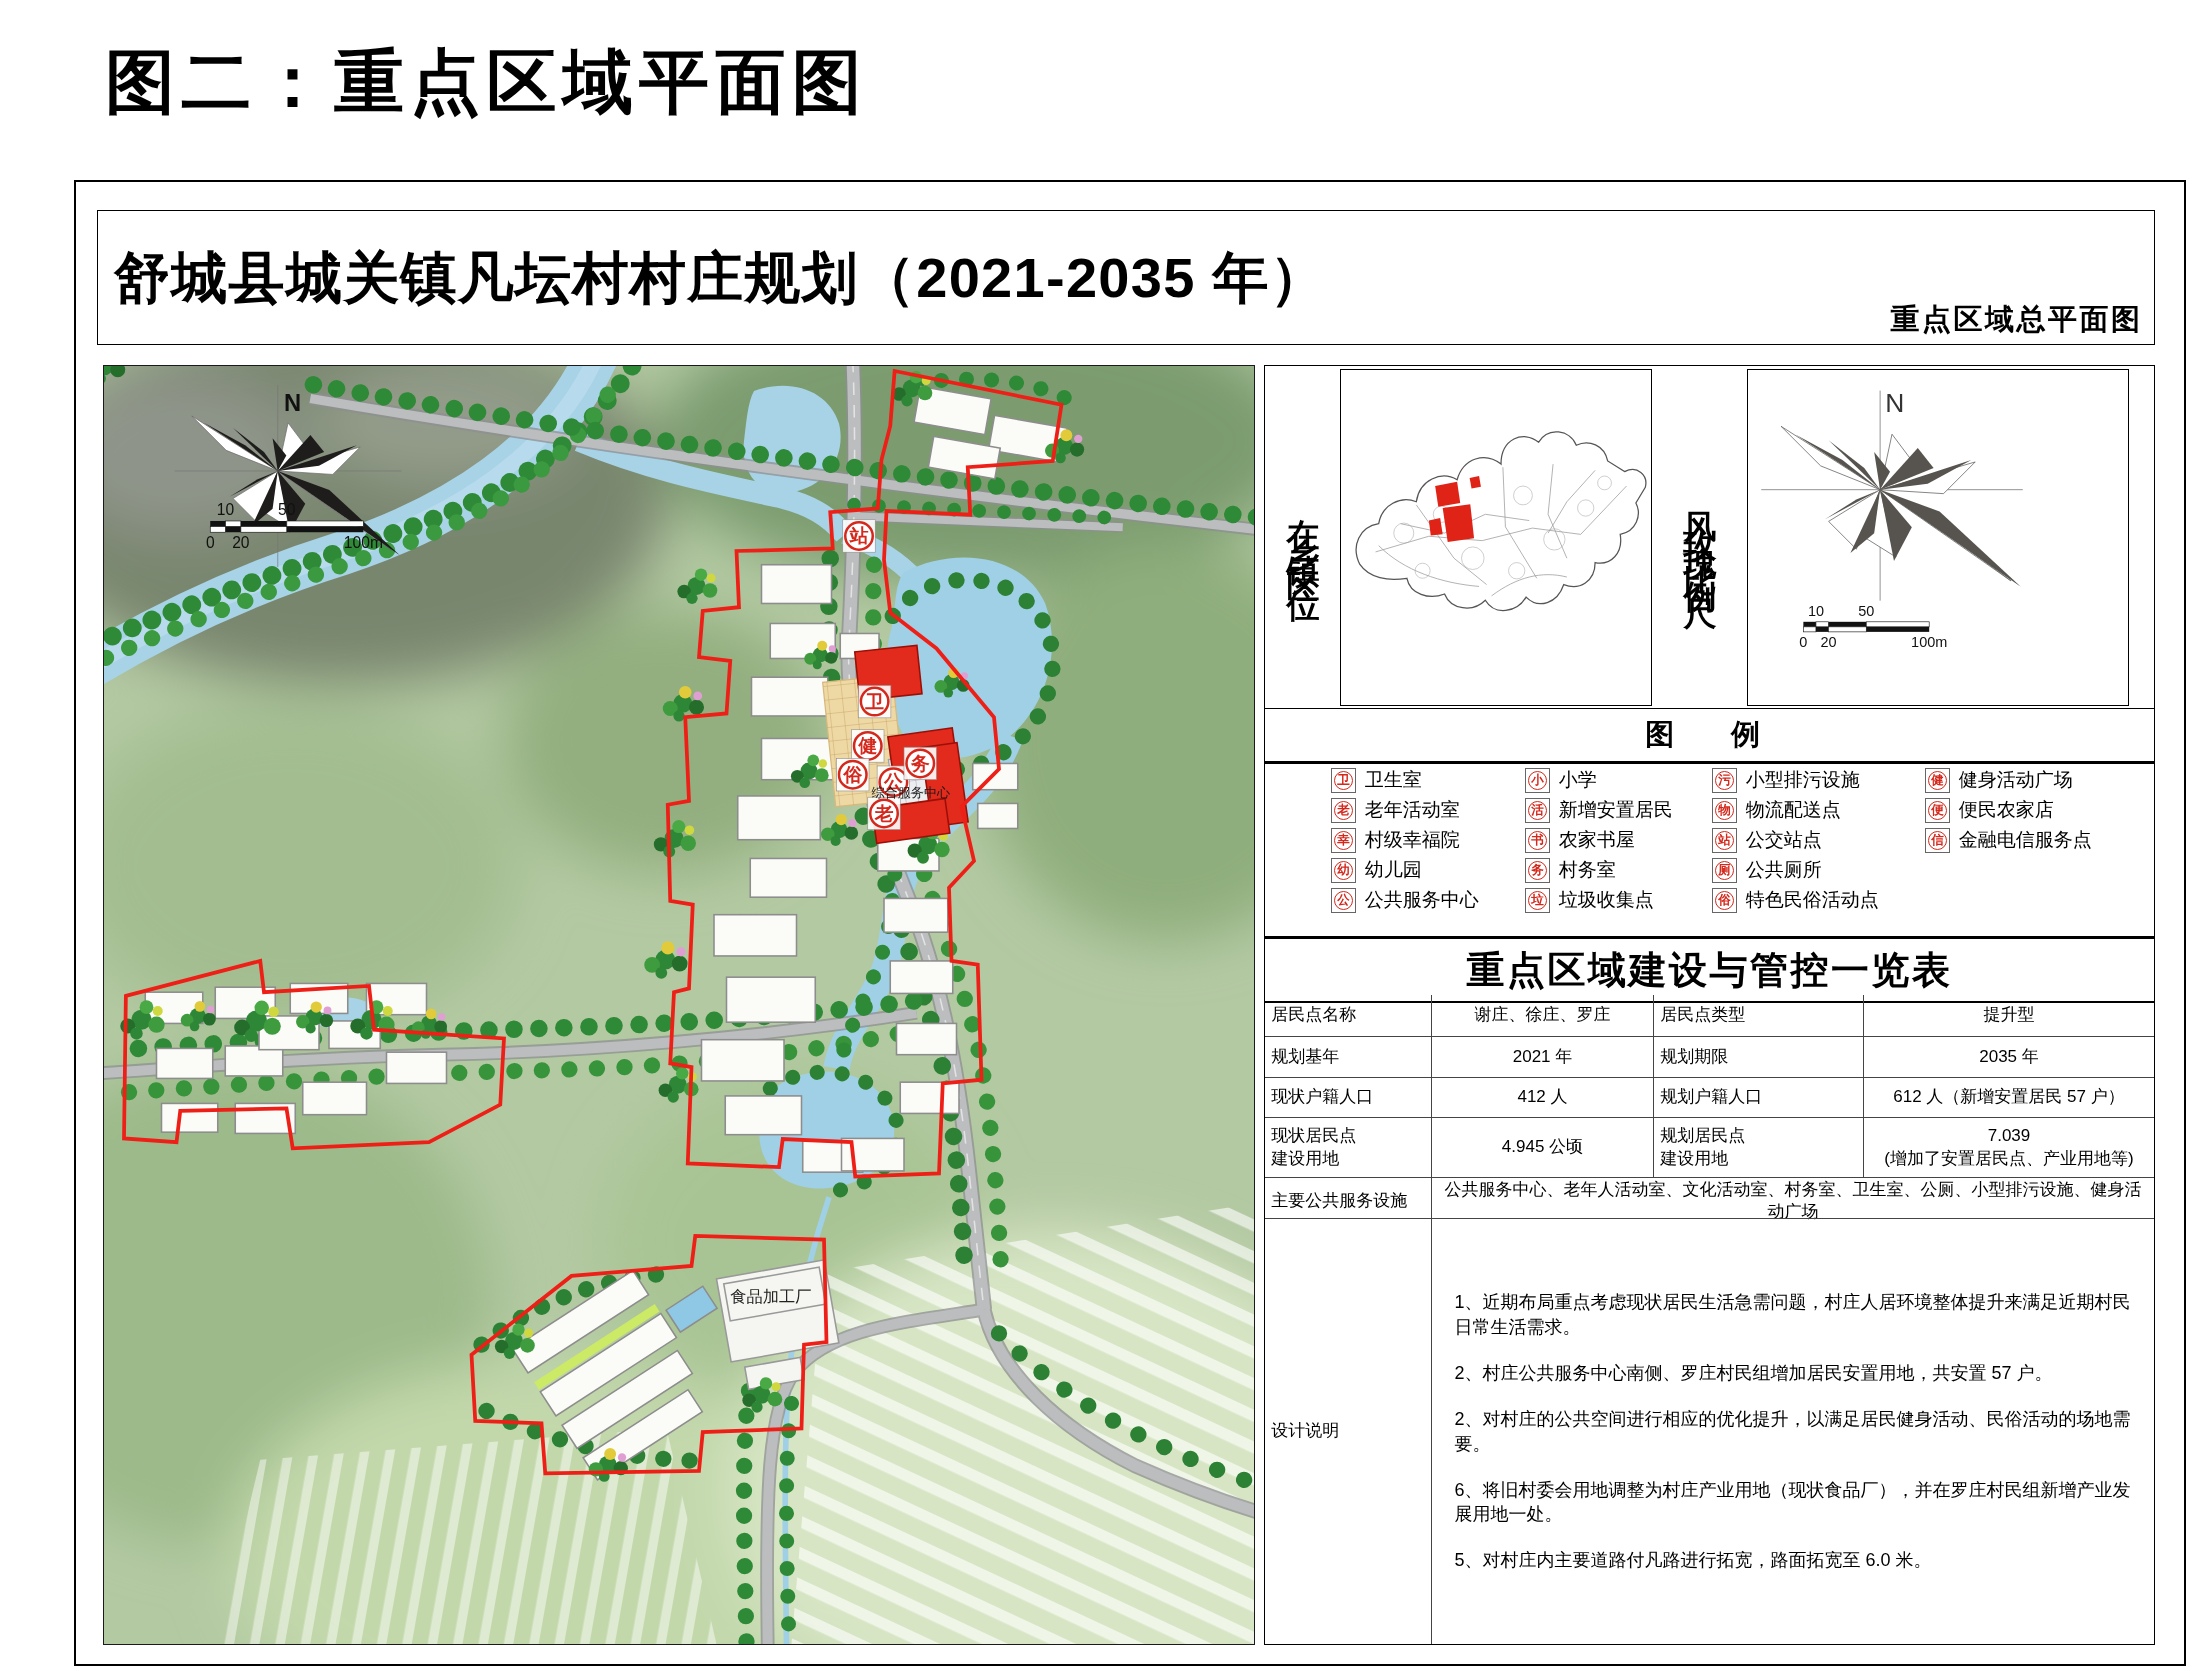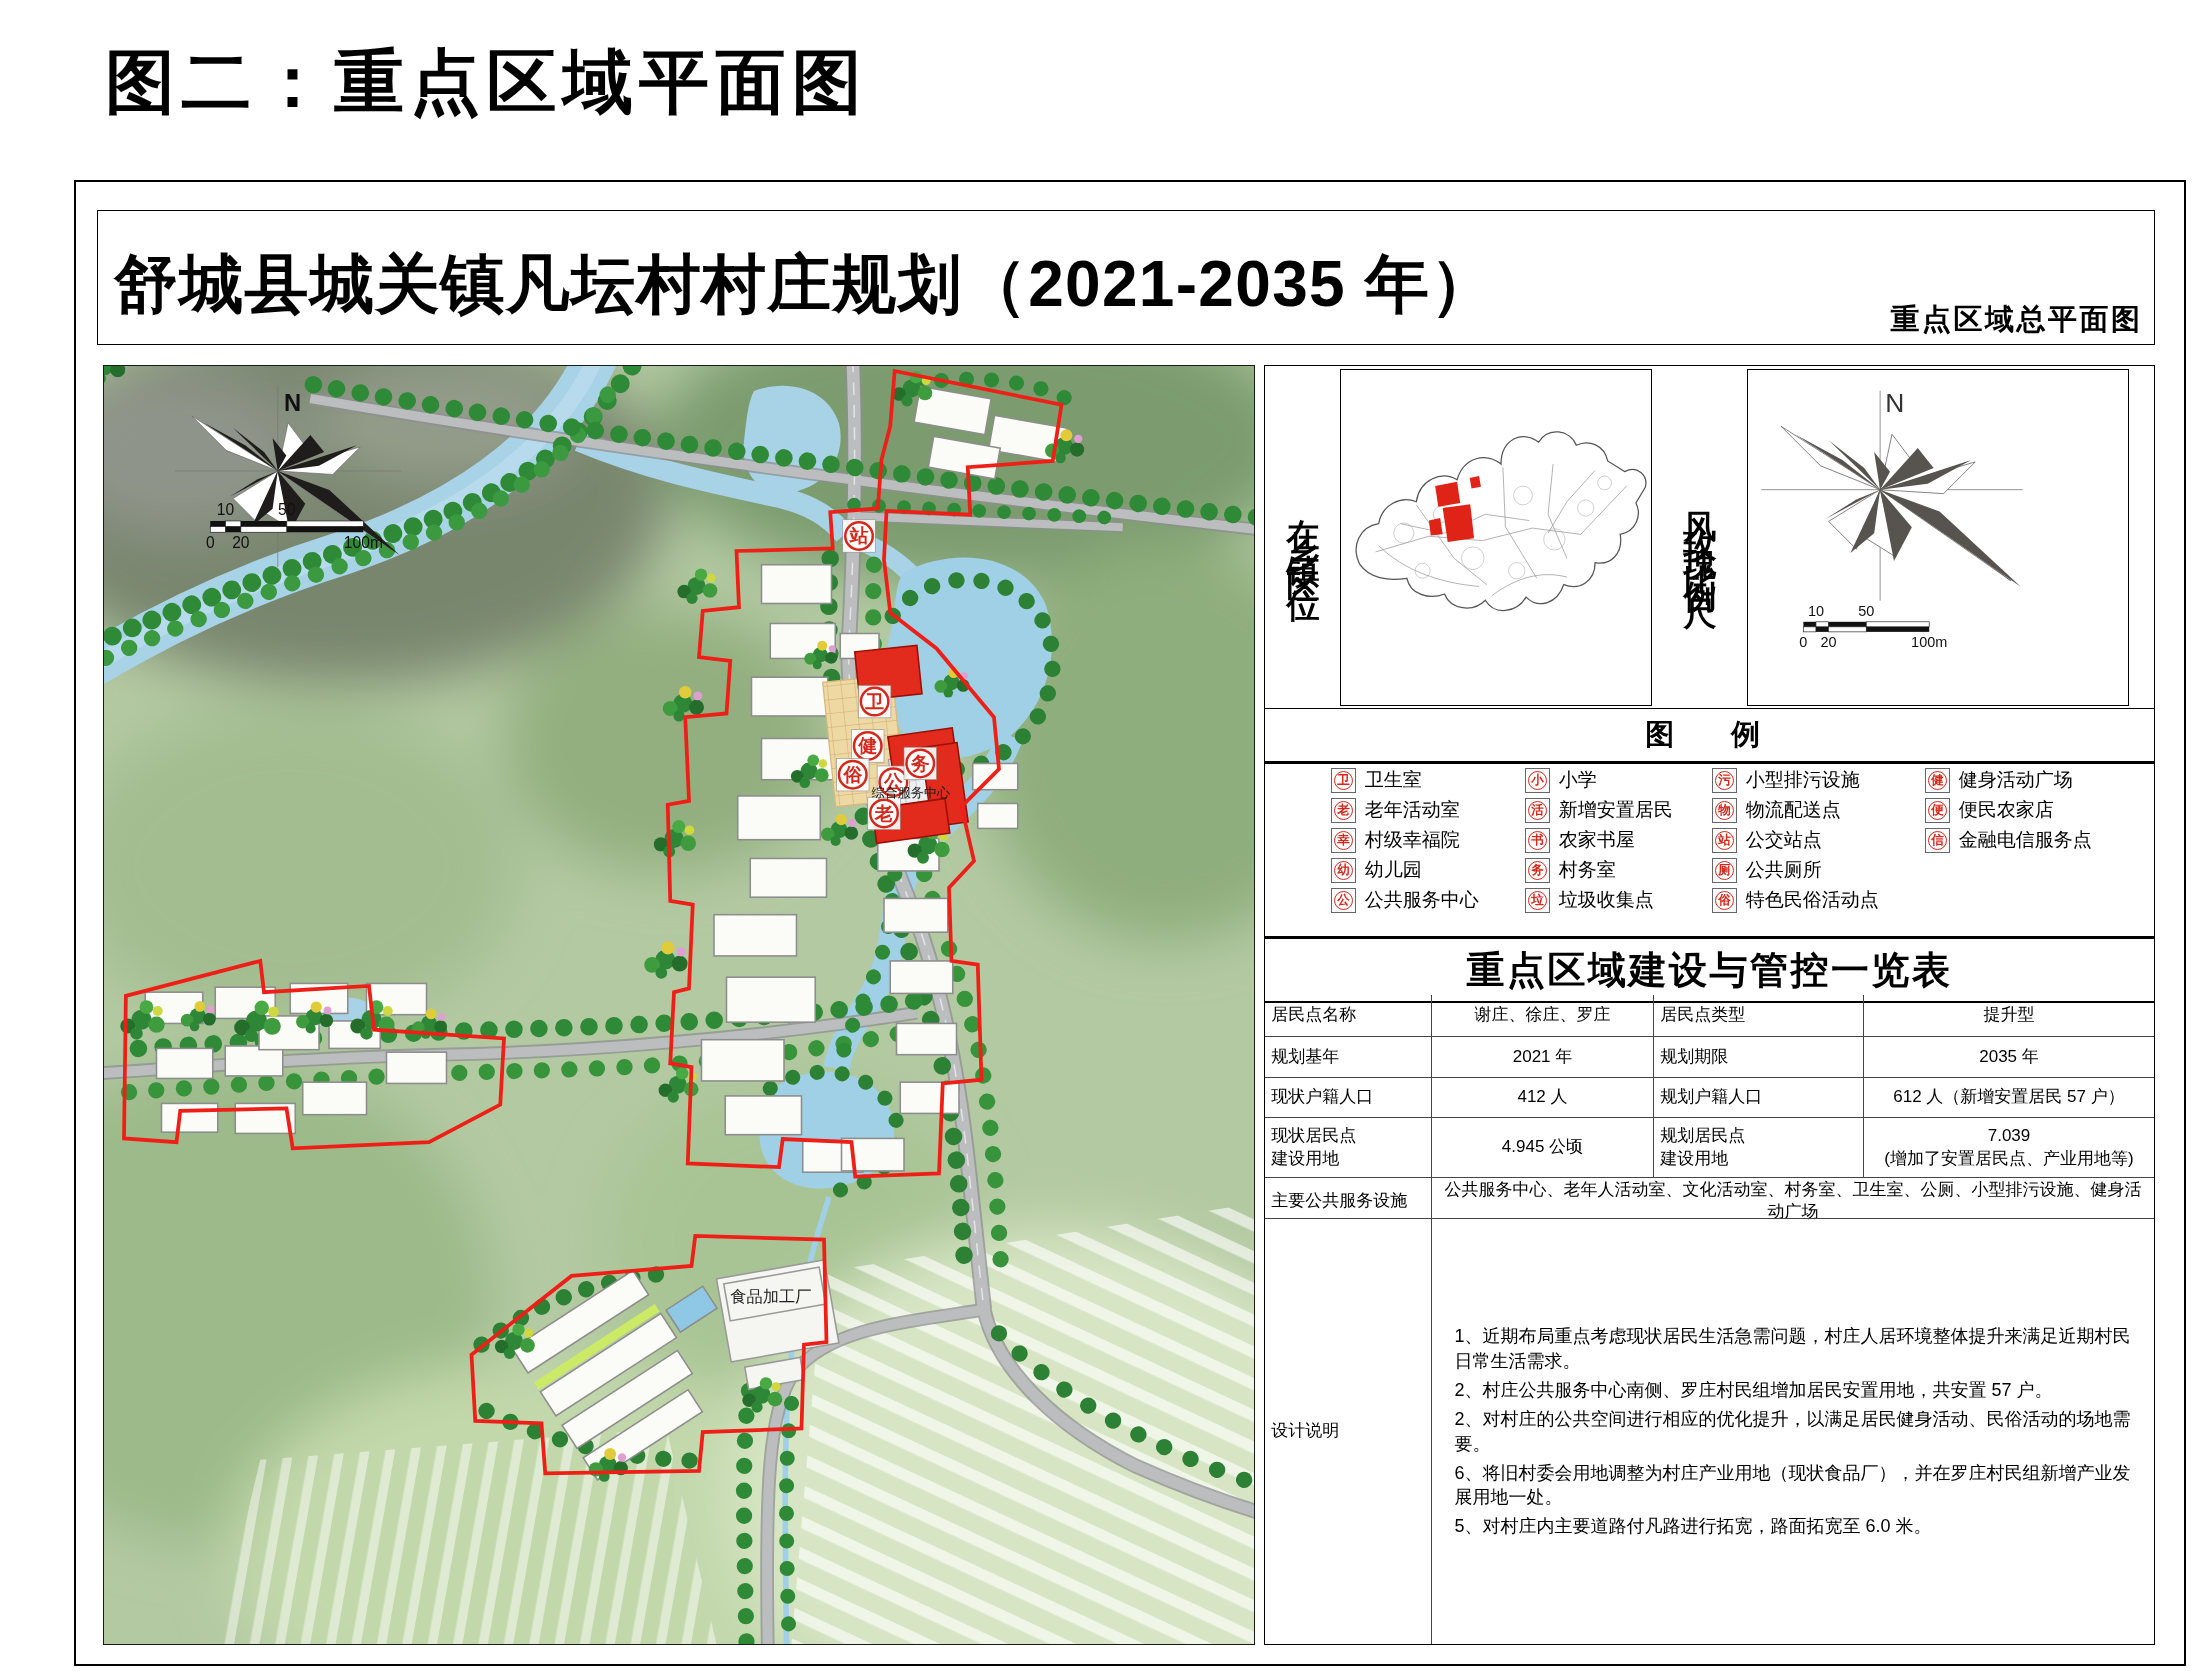--- a/index.html
+++ b/index.html
@@ -1,20 +1,20 @@
 <!DOCTYPE html>
 <html style="font-size:10px"><head>
 <meta charset="utf-8">
 <style>
   html,body{margin:0;padding:0;background:#fff}
   body{width:2194px;height:1672px;position:relative;font-family:"Liberation Sans",sans-serif;color:#000}
   .h1{position:absolute;left:105px;top:36px;font-size:70px;font-weight:700;letter-spacing:6.3px;white-space:nowrap}
   .frame{position:absolute;left:74px;top:180px;width:2112px;height:1486px;border:2.5px solid #000;box-sizing:border-box;background:#fff}
   .band{position:absolute;left:20.7px;top:28px;width:2058px;height:135px;border:1.9px solid #000;box-sizing:border-box}
-  .band .t{position:absolute;left:16.3px;top:30px;font-size:64px;font-weight:700;letter-spacing:1.3px;white-space:nowrap}
+  .band .t{position:absolute;left:16.3px;top:30px;font-size:56px;font-weight:700;letter-spacing:1.3px;white-space:nowrap}
   .band .s{position:absolute;right:11.3px;bottom:3.8px;font-size:29px;font-weight:700;letter-spacing:2.5px}
   .mapbox{position:absolute;left:27px;top:183px;width:1152px;height:1280px;border:1.9px solid #1a1a1a;box-sizing:border-box;overflow:hidden;background:#b3c9a2}
   .mapbox svg{display:block;width:100%;height:100%}
   .panel{position:absolute;left:1188px;top:183px;width:891px;height:1280px;border:1.9px solid #000;box-sizing:border-box;background:#fff}
   .vlab{position:absolute;display:flex;align-items:center;justify-content:center}
   .vlab span{writing-mode:vertical-rl;text-orientation:upright;font-size:33px;font-weight:600;letter-spacing:17.5px}
   #vloc{left:0;top:0;width:75px;height:342px}
   #vrose{left:387px;top:0;width:95px;height:342px}
   .locbox{position:absolute;left:75px;top:2.5px;width:312px;height:337px;border:1.9px solid #000;box-sizing:border-box;background:#fff}
   .rosebox{position:absolute;left:482px;top:2.5px;width:382px;height:337px;border:1.9px solid #000;box-sizing:border-box;background:#fff}
@@ -29,21 +29,21 @@
   .litem .lbl{font-size:19px;white-space:nowrap}
   .ttitle{position:absolute;left:0;top:573px;width:100%;height:64px;border-bottom:2.5px solid #000;box-sizing:border-box;display:flex;align-items:center;justify-content:center;font-size:38px;font-weight:700;letter-spacing:2.5px}
   .tbl{position:absolute;left:0;top:629px;right:0;bottom:0;display:flex;flex-direction:column}
   .trw{display:grid;border-top:1.9px double #444;box-sizing:border-box}
   .trw:first-child{border-top:none}
   .c4{grid-template-columns:166px 222px 210px 1fr}
   .c2{grid-template-columns:166px 1fr}
   .tc{display:flex;align-items:center;justify-content:center;text-align:center;font-size:17px;line-height:1.3;white-space:pre-line;border-left:1.3px solid #444;padding:1.3px 5px;box-sizing:border-box}
   .tc:first-child{border-left:none}
   .tc.lab{justify-content:flex-start;text-align:left;padding-left:6.3px}
-  .notescell{flex-direction:column;align-items:flex-start;justify-content:center;gap:5px;padding-left:22.5px;padding-right:12.5px;font-size:18px;text-align:left}
+  .notescell{flex-direction:column;align-items:flex-start;justify-content:center;gap:22px;padding-left:22.5px;padding-right:12.5px;font-size:18px;text-align:left}
   .notescell div{line-height:1.35}
 </style>
 </head>
 <body>
 
 <div class="h1">图二：重点区域平面图</div>
 
 <div class="frame">
 
   <div class="band">

